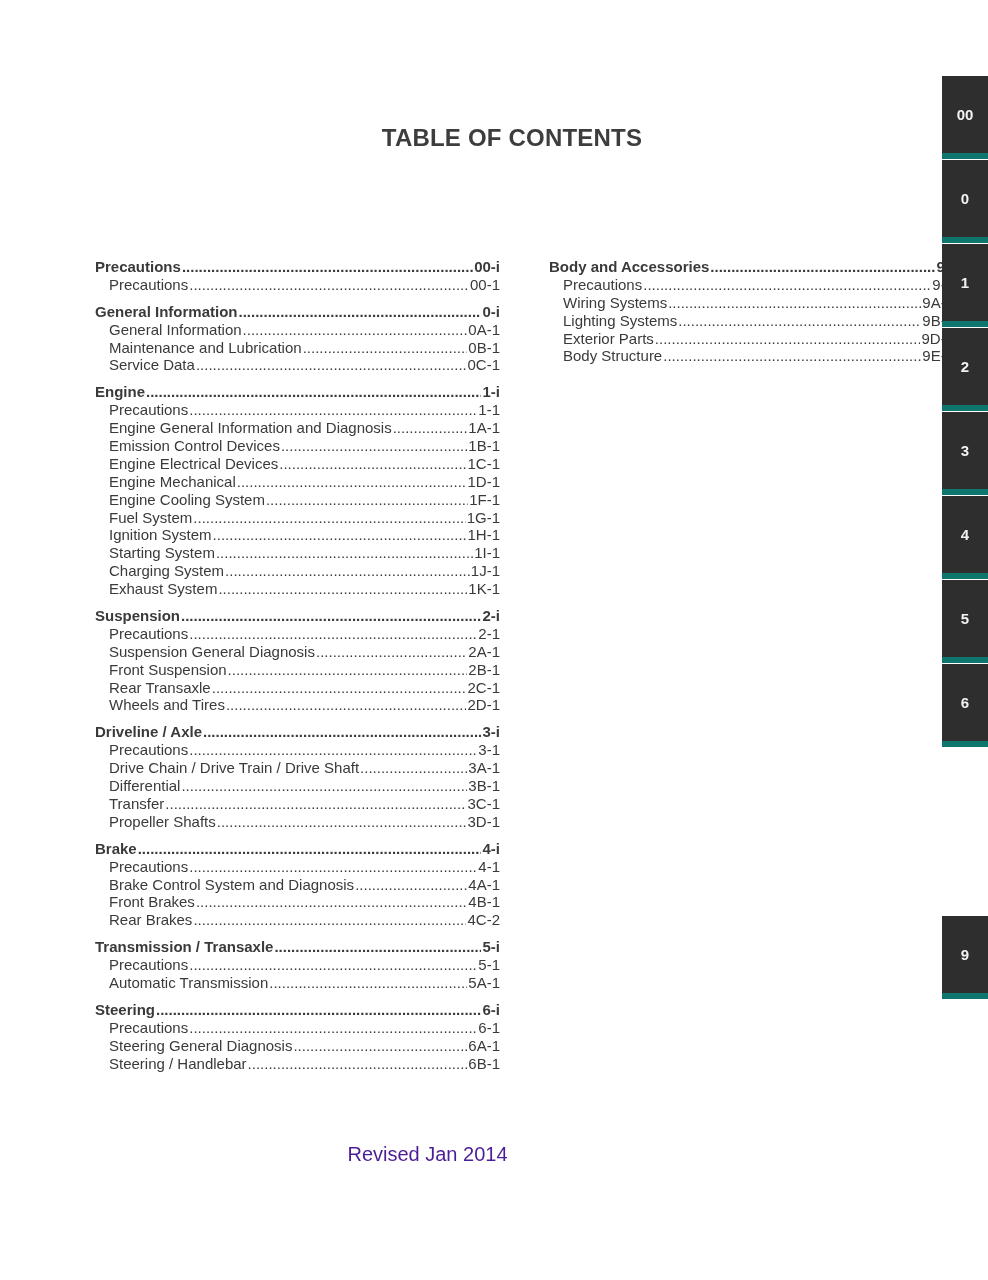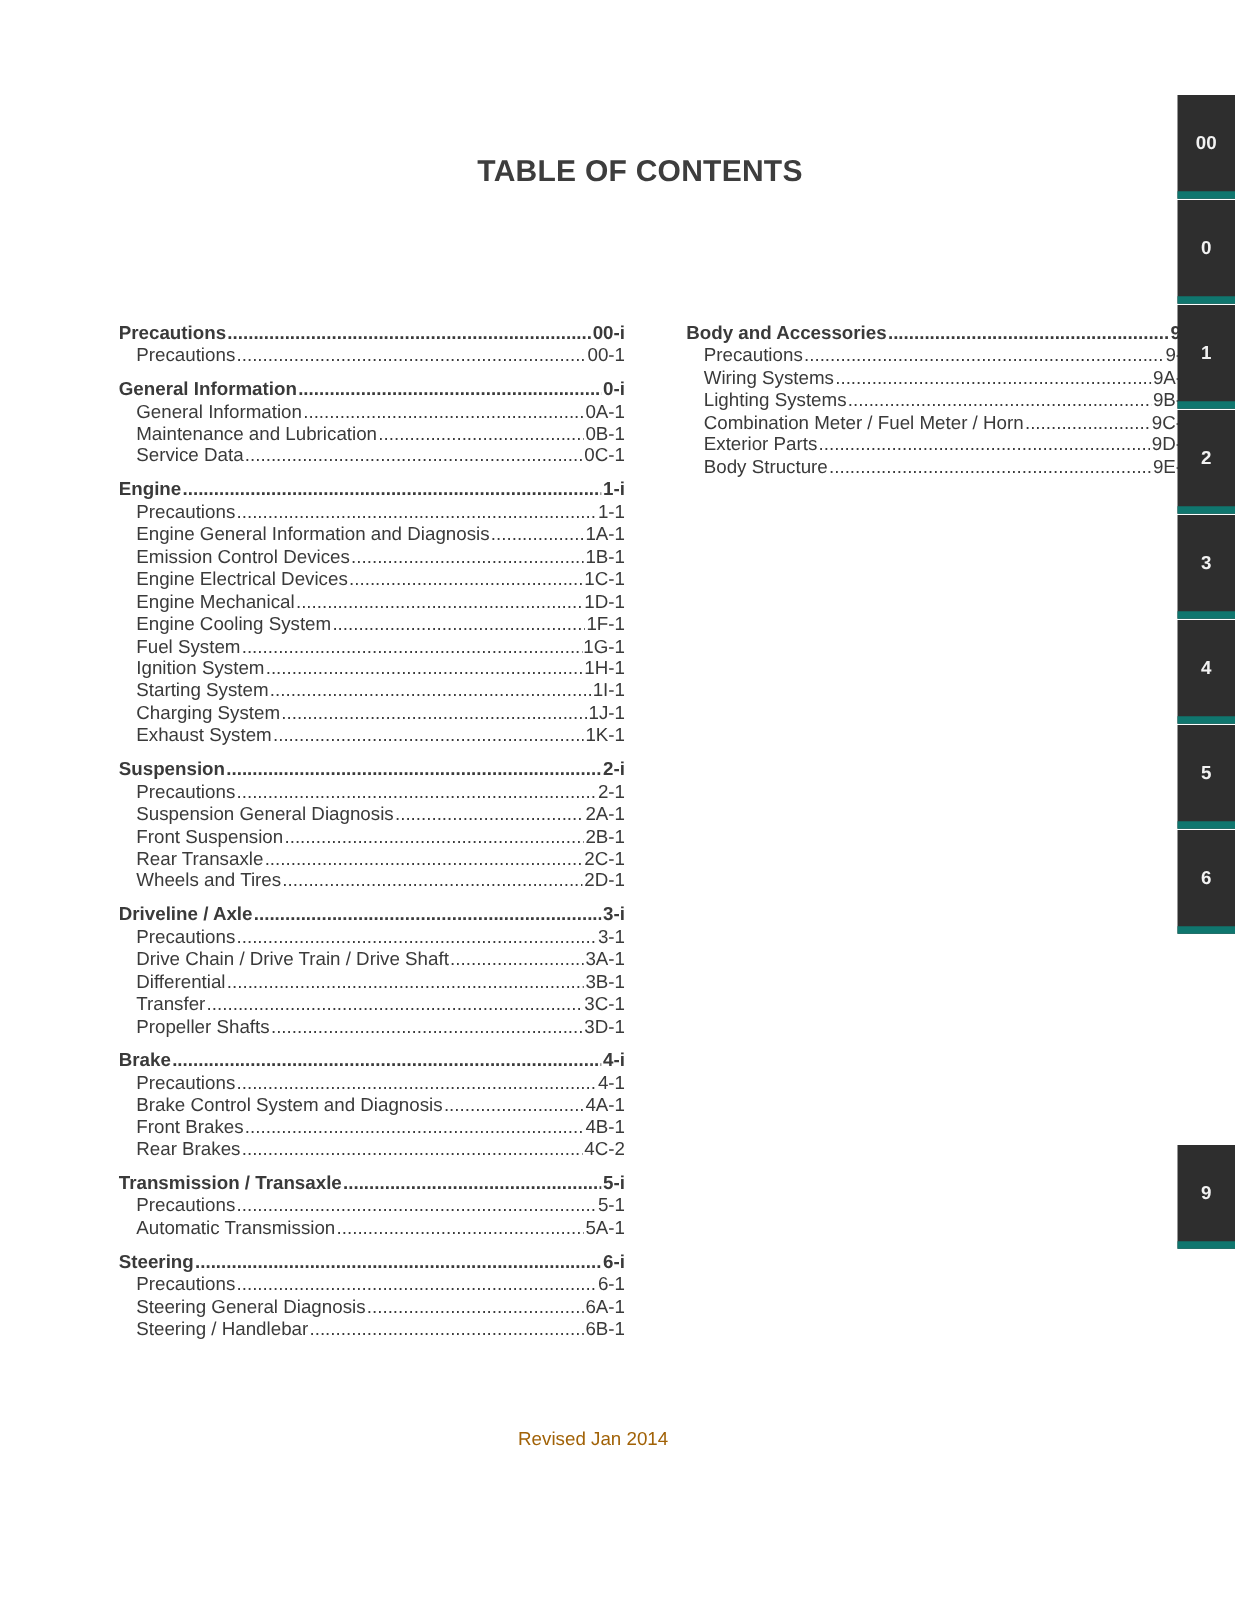--- a/index.html
+++ b/index.html
@@ -35,21 +35,21 @@
   .row .page { flex: 0 0 auto; text-align: right; }
   .tabs { position: absolute; left: 942px; width: 46px; }
   .tab {
     position: absolute; left: 0; width: 46px; height: 83px;
     background: #2e2e2e; color: #f2f2f2; font-weight: bold; font-size: 15px;
     display: flex; align-items: center; justify-content: center;
     box-sizing: border-box; border-bottom: 6px solid #0f766e;
   }
   .footer {
     position: absolute; left: 0; width: 855px; top: 1143px;
-    text-align: center; font-size: 15px; color: #a16207; margin-left: 47px;
+    text-align: center; font-size: 20px; color: #4c1d95;
   }
 </style>
 </head>
 <body>
 
 <div class="page-title">TABLE OF CONTENTS</div>
 
 <div class="col col-left" id="col-left">
     <div class="section">
       <div class="row head">
@@ -292,25 +292,20 @@
       </div>
       <div class="row sub">
         <span class="label">Wiring Systems</span>
         <span class="dots"></span>
         <span class="page">9A-1</span>
       </div>
       <div class="row sub">
         <span class="label">Lighting Systems</span>
         <span class="dots"></span>
         <span class="page">9B-1</span>
-      </div>
-      <div class="row sub">
-        <span class="label">Combination Meter / Fuel Meter / Horn</span>
-        <span class="dots"></span>
-        <span class="page">9C-1</span>
       </div>
       <div class="row sub">
         <span class="label">Exterior Parts</span>
         <span class="dots"></span>
         <span class="page">9D-1</span>
       </div>
       <div class="row sub">
         <span class="label">Body Structure</span>
         <span class="dots"></span>
         <span class="page">9E-1</span>

